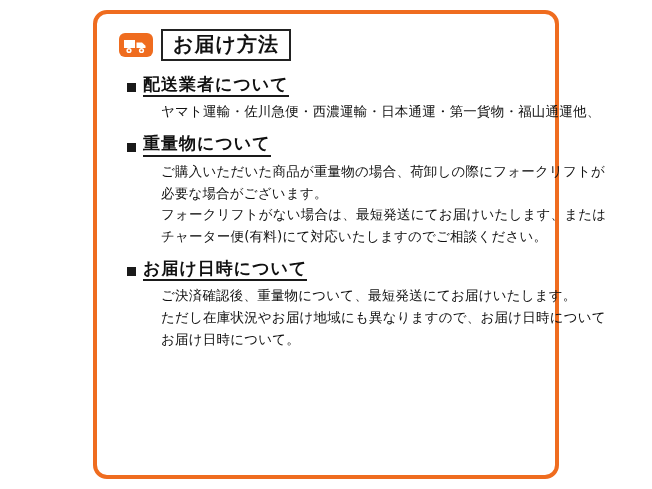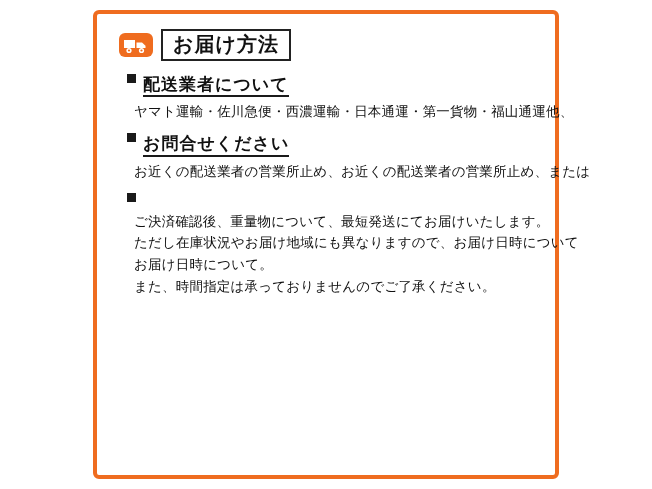--- a/index.html
+++ b/index.html
@@ -20,21 +20,21 @@
     background: #ffffff;
     box-sizing: border-box;
   }
   .panel {
     position: absolute;
     left: 93px;
     top: 10px;
     width: 466px;
     height: 469px;
     border: 4px solid #ef6c1f;
-    border-radius: 6px;
+    border-radius: 14px;
     background: #ffffff;
     box-sizing: border-box;
   }
   .inner {
     position: absolute;
     left: 16px;
     top: 14px;
     right: 16px;
     bottom: 10px;
   }
@@ -65,21 +65,21 @@
     background: #ffffff;
     font-family: "DejaVu Sans", "Liberation Sans", sans-serif;
   }
 
   
   .section {
     margin-bottom: 10px;
   }
   .section-head {
     display: flex;
-    align-items: flex-start;
+    align-items: flex-end;
     margin-left: 14px;
     margin-bottom: 3px;
   }
   .sq {
     width: 9px;
     height: 9px;
     background: #1a1a1a;
     margin-right: 7px;
     margin-bottom: 5px;
     flex: 0 0 auto;
@@ -88,21 +88,21 @@
     font-size: 17px;
     font-weight: bold;
     color: #111111;
     letter-spacing: 1px;
     line-height: 1.2;
     border-bottom: 2px solid #1a1a1a;
     padding-bottom: 1px;
     display: inline-block;
   }
   .body-lines {
-    margin-left: 21px;
+    margin-left: 48px;
     margin-top: 4px;
   }
   .body-line {
     font-size: 13.5px;
     color: #111111;
     line-height: 1.62;
     letter-spacing: 0.2px;
     white-space: nowrap;
   }
 </style>
@@ -132,34 +132,37 @@
           <span class="section-title">配送業者について</span>
         </div>
         <div class="body-lines">
           <div class="body-line">ヤマト運輸・佐川急便・西濃運輸・日本通運・第一貨物・福山通運他、</div>
         </div>
       </div>
 
       <div class="section">
         <div class="section-head">
           <span class="sq"></span>
-          <span class="section-title">お問合せください</span>
+          <span class="section-title">重量物について</span>
         </div>
         <div class="body-lines">
-          <div class="body-line">お近くの配送業者の営業所止め、お近くの配送業者の営業所止め、または</div>
+          <div class="body-line">ご購入いただいた商品が重量物の場合、荷卸しの際にフォークリフトが</div>
+          <div class="body-line">必要な場合がございます。</div>
+          <div class="body-line">フォークリフトがない場合は、最短発送にてお届けいたします、または</div>
+          <div class="body-line">チャーター便(有料)にて対応いたしますのでご相談ください。</div>
         </div>
       </div>
 
       <div class="section">
         <div class="section-head">
           <span class="sq"></span>
+          <span class="section-title">お届け日時について</span>
         </div>
         <div class="body-lines">
           <div class="body-line">ご決済確認後、重量物について、最短発送にてお届けいたします。</div>
           <div class="body-line">ただし在庫状況やお届け地域にも異なりますので、お届け日時について</div>
           <div class="body-line">お届け日時について。</div>
-          <div class="body-line">また、時間指定は承っておりませんのでご了承ください。</div>
         </div>
       </div>
 
     </div>
   </div>
 </div>
 
 </body></html>

